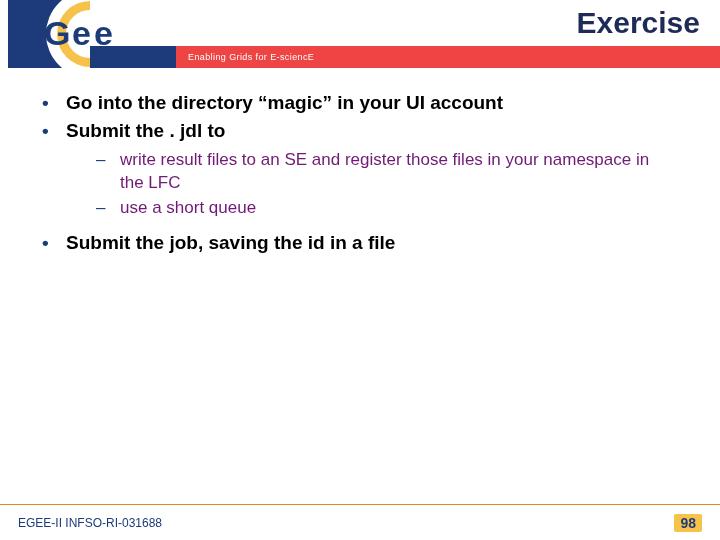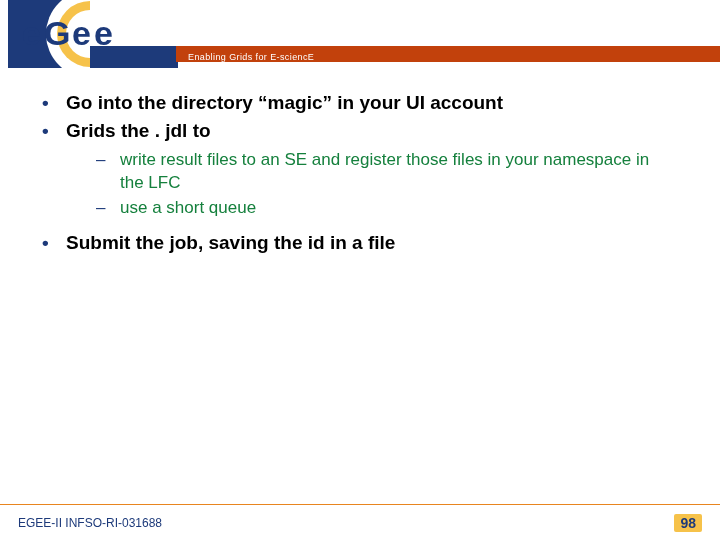--- a/index.html
+++ b/index.html
@@ -39,22 +39,22 @@
   .title {
     font-size: 30px;
     font-weight: bold;
     color: #1f2b57;
   }
   .subtitle-bar {
     position: absolute;
     left: 176px;
     right: 0;
     top: 46px;
-    height: 16px;
-    background: #c2410c;
+    height: 22px;
+    background: #ef4444;
   }
   .subtitle {
     font-size: 9px;
     color: #ffffff;
     padding-left: 12px;
     line-height: 22px;
     letter-spacing: 0.4px;
   }
   .content {
     padding: 22px 28px 0 34px;
@@ -81,21 +81,21 @@
   }
   ul.sub-list {
     list-style: none;
     margin: 6px 0 10px 0;
   }
   ul.sub-list > li {
     position: relative;
     padding-left: 54px;
     font-size: 17px;
     font-weight: normal;
-    color: #15803d;
+    color: #701a75;
     line-height: 1.35;
     margin-bottom: 2px;
     padding-right: 30px;
   }
   ul.sub-list > li::before {
     content: "–";
     position: absolute;
     left: 30px;
     top: 0;
     color: #1d3a7a;
@@ -144,32 +144,35 @@
         <circle cx="82" cy="34" r="24" fill="#fff"></circle>
         <rect x="82" y="-12" width="90" height="92" fill="#fff"></rect>
         <rect x="82" y="46" width="90" height="24" fill="#1d3a7a"></rect>
         <text x="14" y="45" font-family="Arial" font-size="34" font-weight="bold" fill="#1d3a7a">e</text>
         <text x="36" y="45" font-family="Arial" font-size="34" font-weight="bold" fill="#1d3a7a">G</text>
         <text x="64" y="45" font-family="Arial" font-size="34" font-weight="bold" fill="#1d3a7a">e</text>
         <text x="86" y="45" font-family="Arial" font-size="34" font-weight="bold" fill="#1d3a7a">e</text>
       </g>
     </svg>
   </div>
+  <div class="title-bar">
+    <div class="title">Exercise</div>
+  </div>
   <div class="subtitle-bar">
     <div class="subtitle">Enabling Grids for E-sciencE</div>
   </div>
 </div>
 
 <div class="content">
   <ul class="main-list">
     <li>
       <span>Go into the directory “magic” in your UI account</span>
     </li>
     <li>
-      <span>Grids the . jdl to</span>
+      <span>Submit the . jdl to</span>
       <ul class="sub-list">
         <li>
           <span>write result files to an SE and register those files in your namespace in the LFC</span>
         </li>
         <li>
           <span>use a short queue</span>
         </li>
       </ul>
     </li>
     <li>

